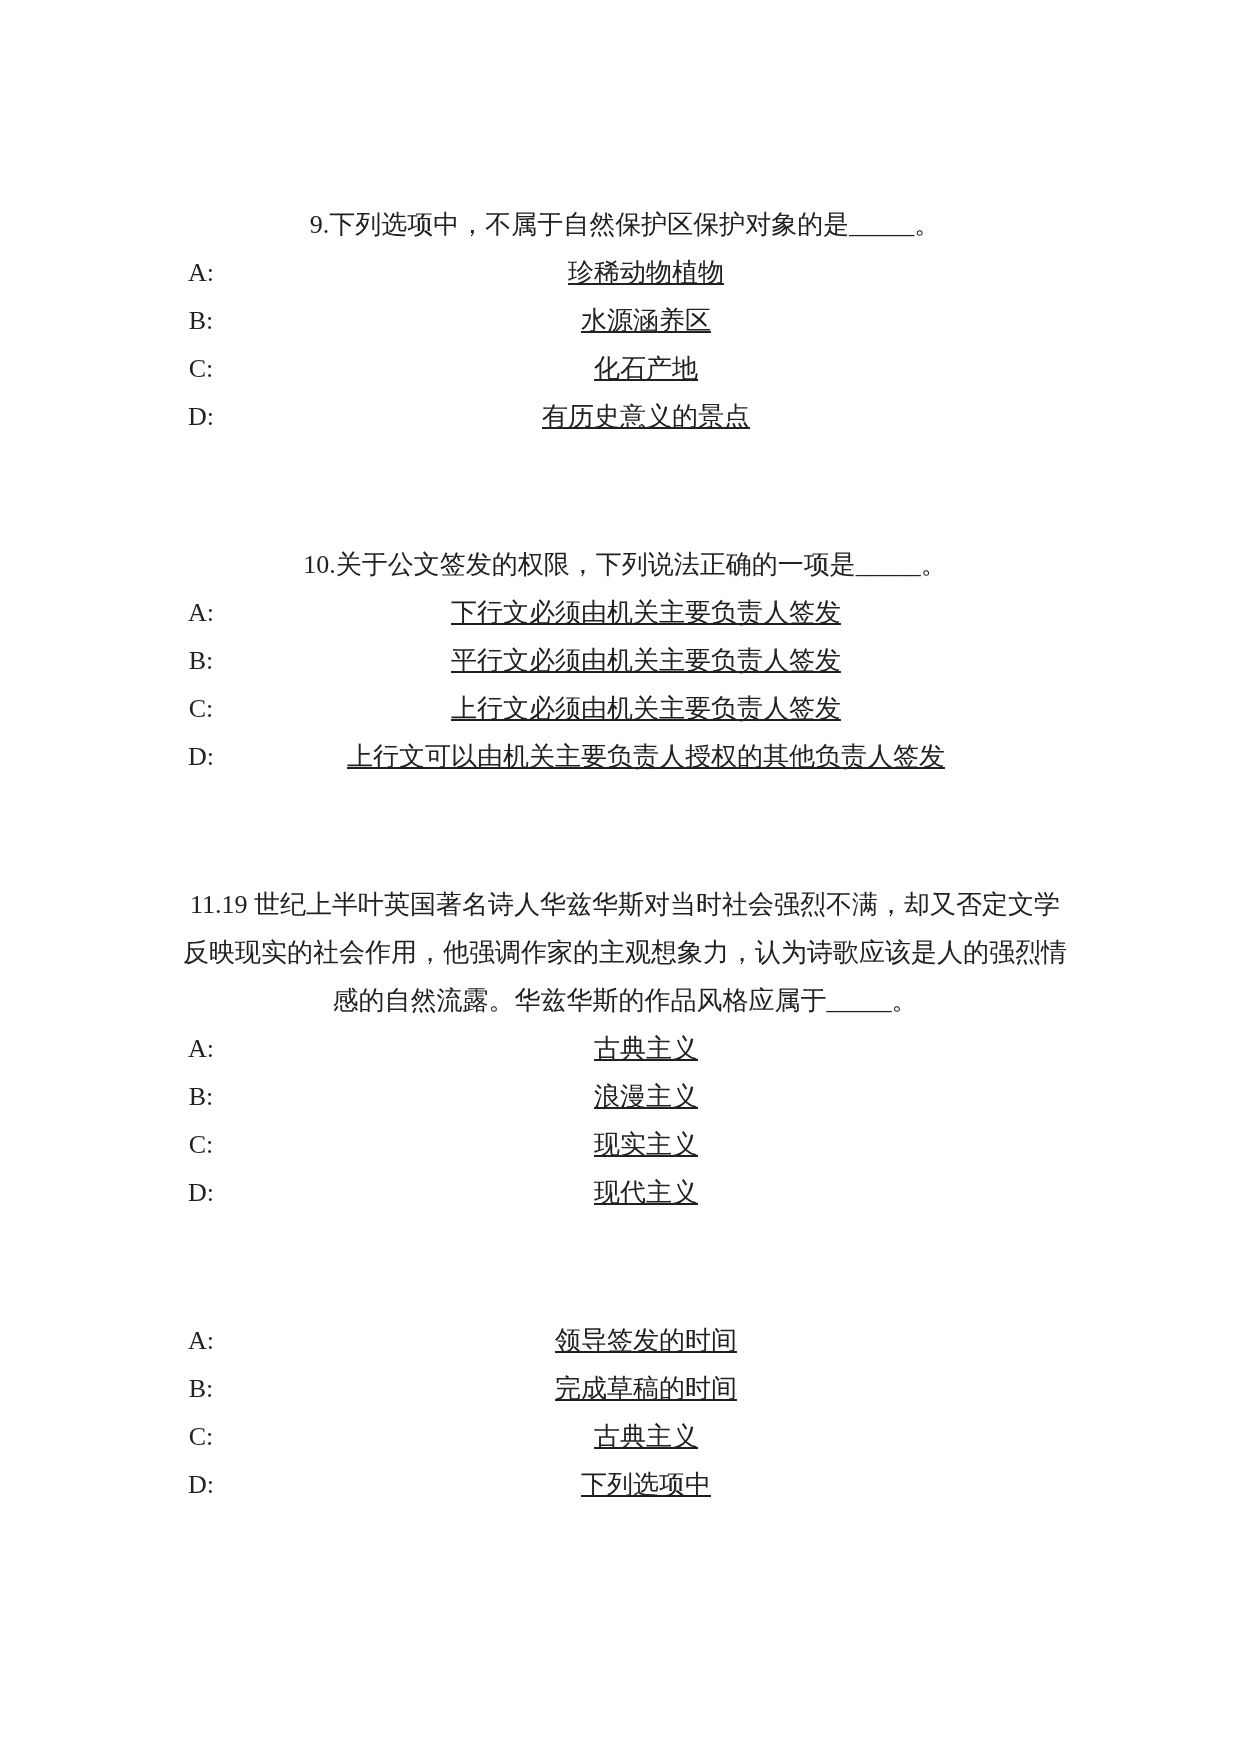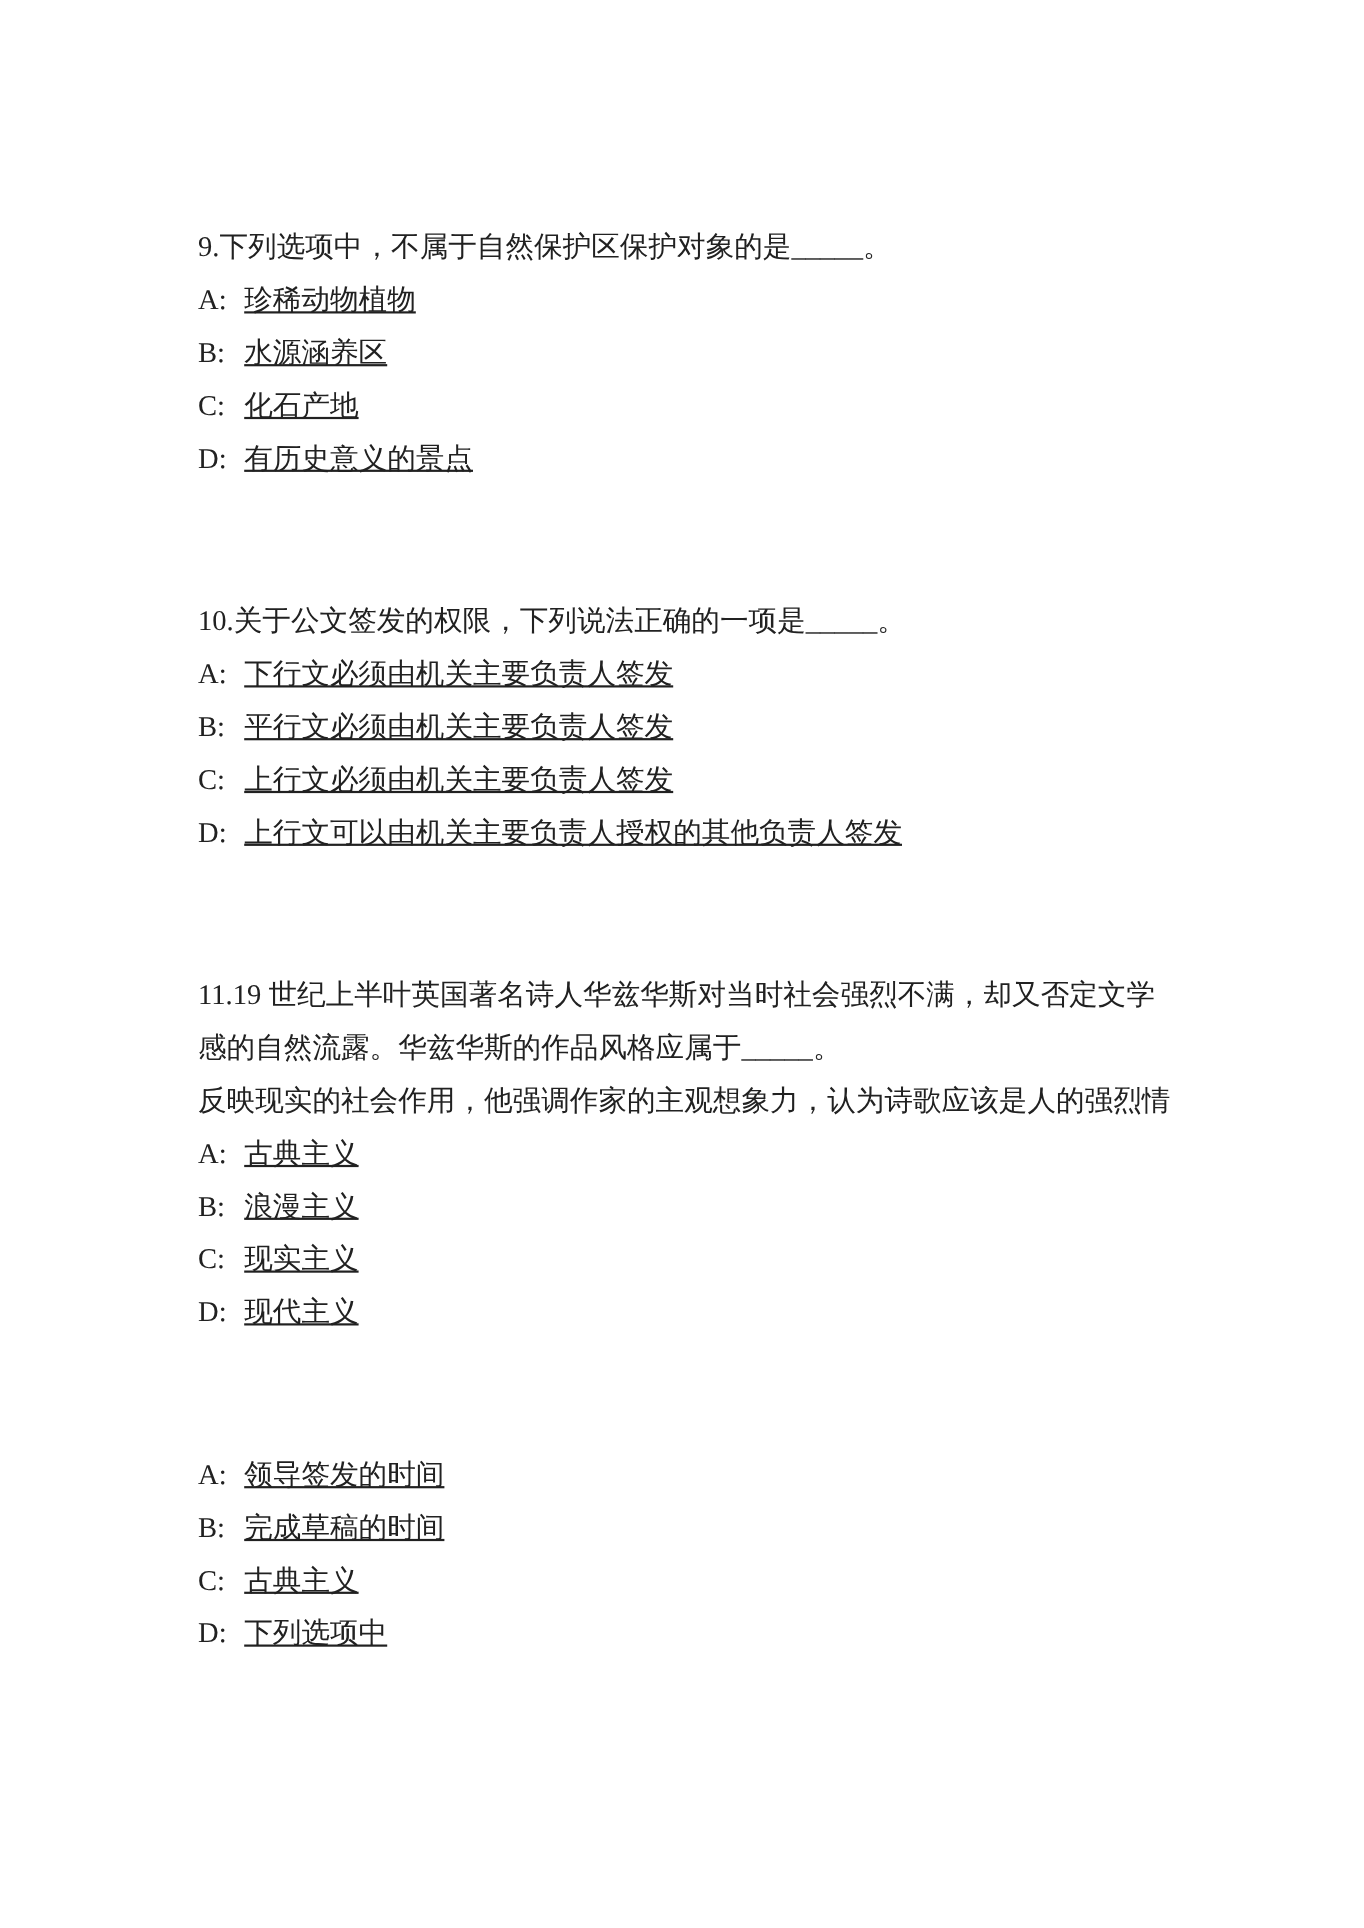--- a/index.html
+++ b/index.html
@@ -12,20 +12,21 @@
     width: 1240px;
     height: 1565px;
     box-sizing: border-box;
     background: #ffffff;
     padding: 201px 170px 0 180px;
     font-family: "Liberation Serif", "DejaVu Serif", serif;
     font-size: 26px;
     line-height: 48px;
     color: #212121;
     overflow: hidden;
+    text-align: center;
   }
   .question {
     margin: 0 0 100px 0;
   }
   .q-title {
     white-space: normal;
   }
   .option {
     display: flex;
     align-items: baseline;
@@ -79,22 +80,22 @@
       <span class="opt-text">上行文必须由机关主要负责人签发</span>
     </div>
     <div class="option">
       <span class="opt-letter">D:</span>
       <span class="opt-text">上行文可以由机关主要负责人授权的其他负责人签发</span>
     </div>
   </section>
 
   <section class="question">
     <div class="q-title">11.19 世纪上半叶英国著名诗人华兹华斯对当时社会强烈不满，却又否定文学</div>
+    <div class="q-title">反映现实的社会作用，他强调作家的主观想象力，认为诗歌应该是人的强烈情</div>
     <div class="q-title">感的自然流露。华兹华斯的作品风格应属于_____。</div>
-    <div class="q-title">反映现实的社会作用，他强调作家的主观想象力，认为诗歌应该是人的强烈情</div>
     <div class="option">
       <span class="opt-letter">A:</span>
       <span class="opt-text">古典主义</span>
     </div>
     <div class="option">
       <span class="opt-letter">B:</span>
       <span class="opt-text">浪漫主义</span>
     </div>
     <div class="option">
       <span class="opt-letter">C:</span>

